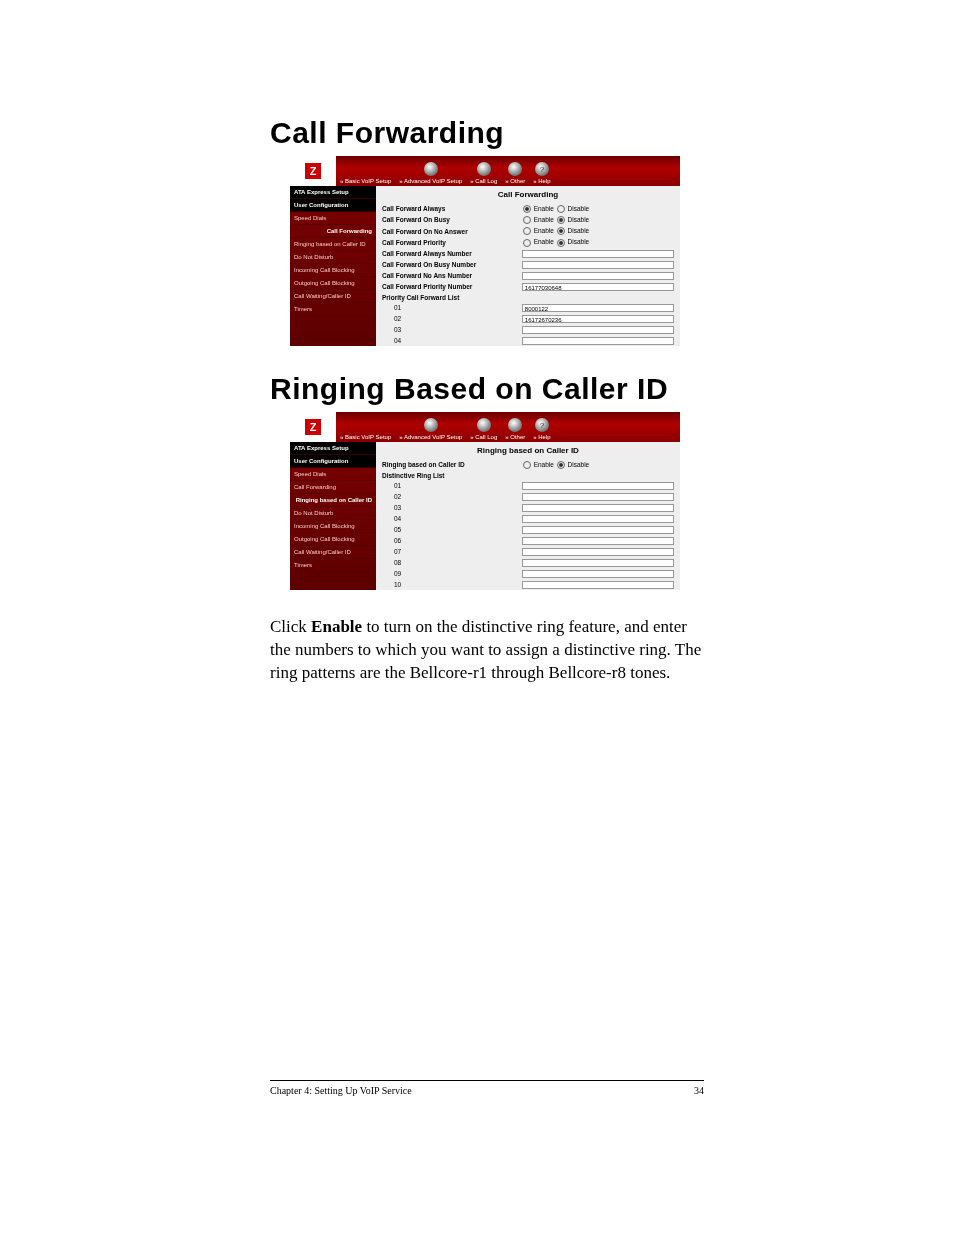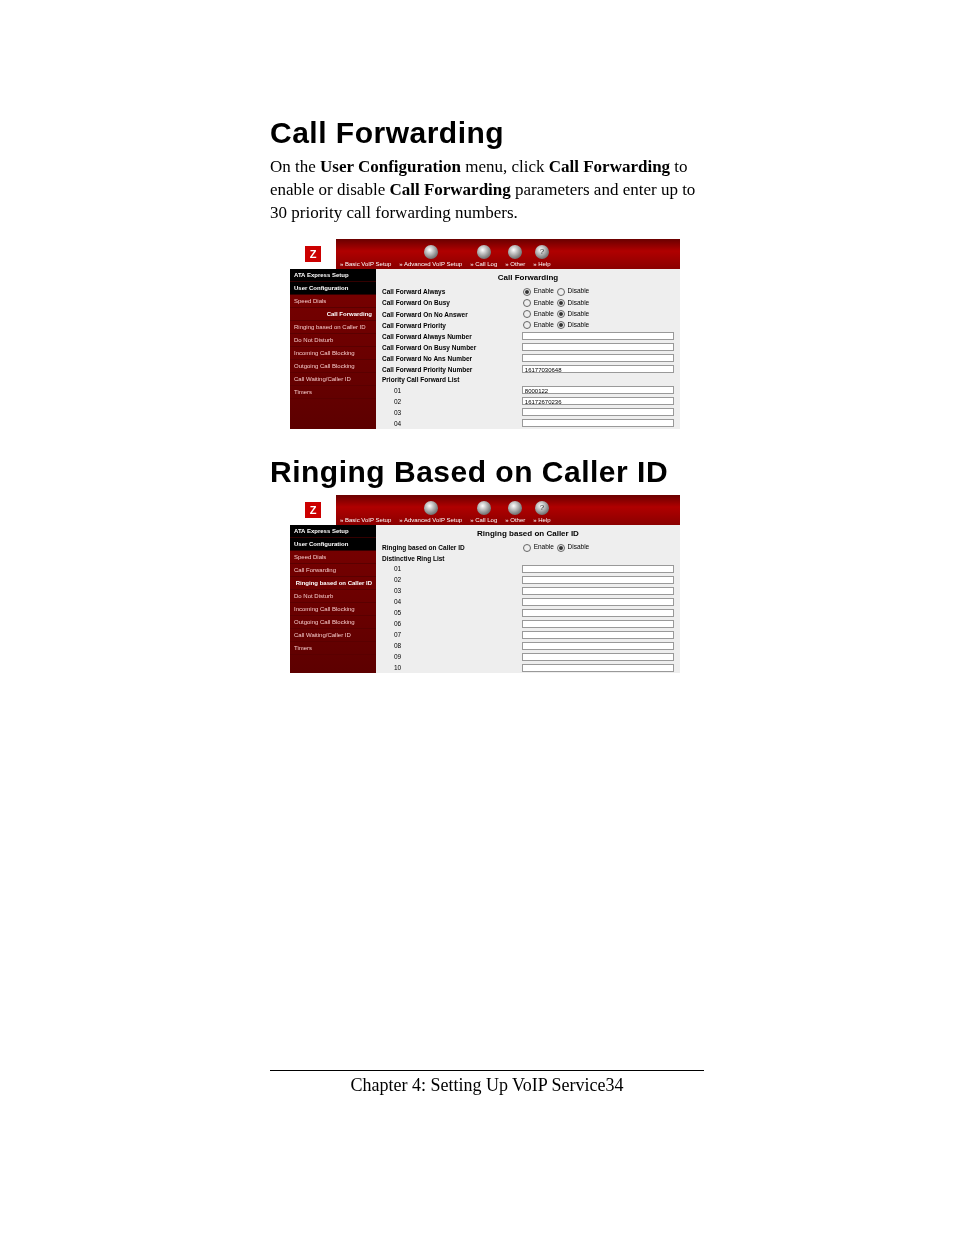--- a/index.html
+++ b/index.html
@@ -21,32 +21,29 @@
   .ui .side a.active{color:#fff;font-weight:bold;text-align:right;}
   .ui .main{flex:1;background:#eee;}
   .ui .title{text-align:center;font-weight:bold;font-size:8px;padding:4px 0;color:#000;}
   .ui table{width:100%;border-collapse:collapse;font-size:6.5px;color:#000;}
   .ui td{padding:1.5px 6px;vertical-align:middle;}
   .ui td.lab{font-weight:bold;width:46%;}
   .ui td.labn{font-weight:normal;width:46%;padding-left:18px;}
   .ui .inp{height:8px;background:#fff;border:1px solid #999;width:100%;box-sizing:border-box;font-size:6px;padding:0 2px;line-height:8px;color:#000;}
   .ui .radio{display:inline-block;width:6px;height:6px;border-radius:50%;border:1px solid #666;margin:0 1px;vertical-align:middle;position:relative;}
   .ui .radio.on::after{content:"";position:absolute;inset:1px;border-radius:50%;background:#333;}
-  .footer{position:absolute;left:270px;right:250px;bottom:175px;border-top:1px solid #000;padding-top:4px;display:flex;justify-content:center;font-size:18px;}
+  .footer{position:absolute;left:270px;right:250px;bottom:175px;border-top:1px solid #000;padding-top:4px;display:flex;justify-content:space-between;font-size:10px;}
   .ringing .ui .main table td.lab{width:38%;}
 </style>
 </head>
 <body>
 
 <div class="page">
 
   <h1>Call Forwarding</h1>
-  <p>
-    <span>On the </span><span class="bold">User Configuration</span><span> menu, click </span><span class="bold">Call Forwarding</span><span> to enable or disable </span><span class="bold">Call Forwarding</span><span> parameters and enter up to 30 priority call forwarding numbers.</span>
-  </p>
 
   <div class="screenshot">
     <div class="ui">
       <div class="bar">
         <div class="logo">
             <div class="z">Z</div>
           </div>
         <div class="navcell">
             <span>» Basic VoIP Setup</span>
           </div>
@@ -272,18 +269,21 @@
                     <div class="inp"></div>
                   </td>
                 </tr>
           </tbody>
             </table>
         </div>
       </div>
     </div>
   </div>
 
+  <p>
+    <span>Click </span><span class="bold">Enable</span><span> to turn on the distinctive ring feature, and enter the numbers to which you want to assign a distinctive ring. The ring patterns are the Bellcore-r1 through Bellcore-r8 tones.</span>
+  </p>
 
   <div class="footer">
     <span>Chapter 4: Setting Up VoIP Service</span>
     <span>34</span>
   </div>
 </div>
 
 </body></html>

